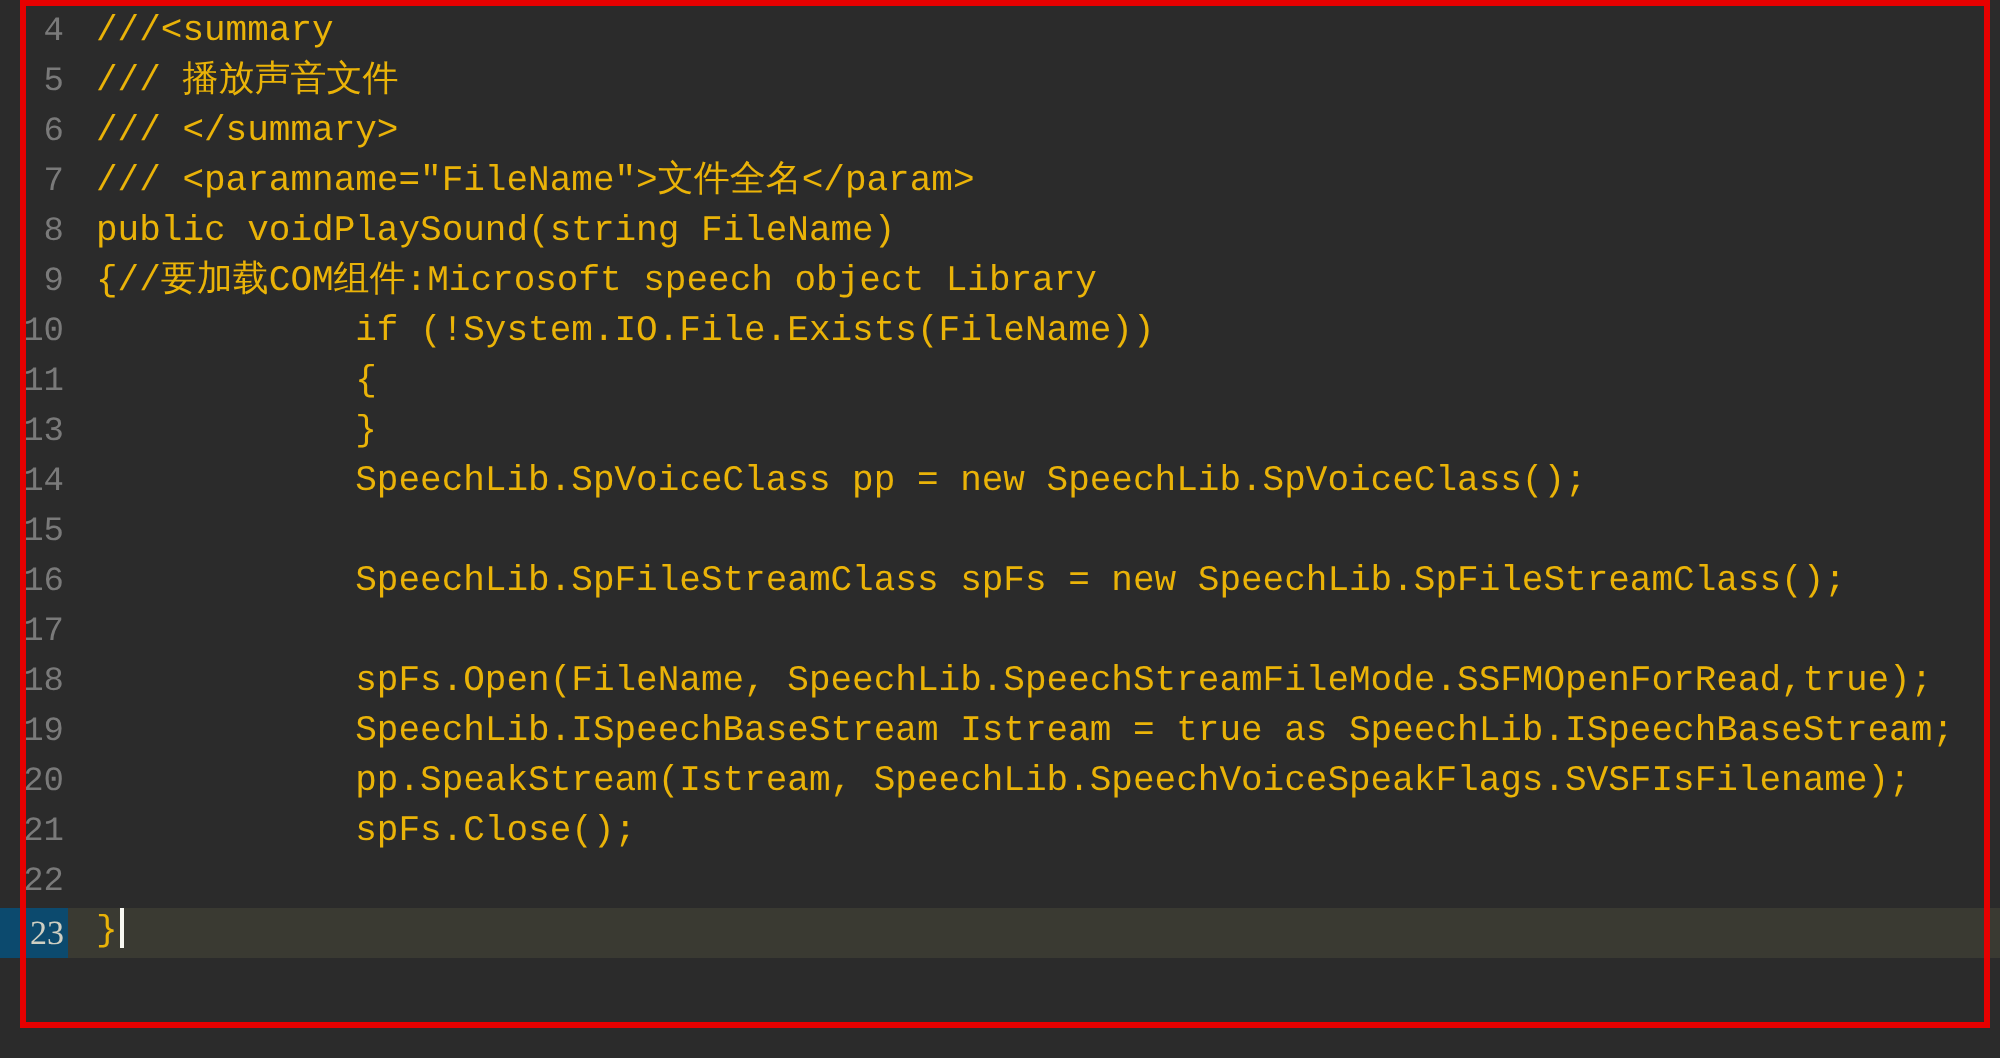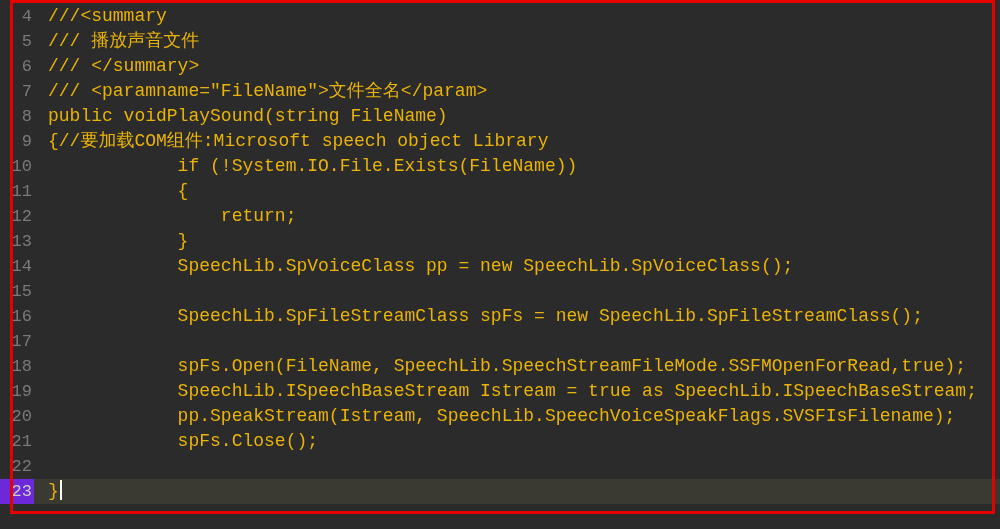--- a/index.html
+++ b/index.html
@@ -43,22 +43,23 @@
     user-select: none;
     flex: 0 0 34px;
     font-size: 17px;
   }
   .code {
     color: #eab308;
     padding-left: 14px;
     flex: 1 1 auto;
   }
   .current-line .gutter {
-    background: #6d28d9;
+    background: #0c4a6e;
     color: #cfcfc2;
+    font-family: Liberation Serif, serif;
   }
   .current-line .code {
     background: #3a3a32;
   }
   .cursor {
     display: inline-block;
     width: 2px;
     height: 20px;
     background: #f8f8f2;
     vertical-align: middle;
@@ -73,21 +74,20 @@
 <div class="editor">
   <div class="lines">
       <div class="line"><div class="gutter">4</div><div class="code">///&lt;summary</div></div>
       <div class="line"><div class="gutter">5</div><div class="code">/// 播放声音文件</div></div>
       <div class="line"><div class="gutter">6</div><div class="code">/// &lt;/summary&gt;</div></div>
       <div class="line"><div class="gutter">7</div><div class="code">/// &lt;paramname="FileName"&gt;文件全名&lt;/param&gt;</div></div>
       <div class="line"><div class="gutter">8</div><div class="code">public voidPlaySound(string FileName)</div></div>
       <div class="line"><div class="gutter">9</div><div class="code">{//要加载COM组件:Microsoft speech object Library</div></div>
       <div class="line"><div class="gutter">10</div><div class="code">            if (!System.IO.File.Exists(FileName))</div></div>
       <div class="line"><div class="gutter">11</div><div class="code">            {</div></div>
-      <div class="line"><div class="gutter">12</div><div class="code">                return;</div></div>
       <div class="line"><div class="gutter">13</div><div class="code">            }</div></div>
       <div class="line"><div class="gutter">14</div><div class="code">            SpeechLib.SpVoiceClass pp = new SpeechLib.SpVoiceClass();</div></div>
       <div class="line"><div class="gutter">15</div><div class="code"></div></div>
       <div class="line"><div class="gutter">16</div><div class="code">            SpeechLib.SpFileStreamClass spFs = new SpeechLib.SpFileStreamClass();</div></div>
       <div class="line"><div class="gutter">17</div><div class="code"></div></div>
       <div class="line"><div class="gutter">18</div><div class="code">            spFs.Open(FileName, SpeechLib.SpeechStreamFileMode.SSFMOpenForRead,true);</div></div>
       <div class="line"><div class="gutter">19</div><div class="code">            SpeechLib.ISpeechBaseStream Istream = true as SpeechLib.ISpeechBaseStream;</div></div>
       <div class="line"><div class="gutter">20</div><div class="code">            pp.SpeakStream(Istream, SpeechLib.SpeechVoiceSpeakFlags.SVSFIsFilename);</div></div>
       <div class="line"><div class="gutter">21</div><div class="code">            spFs.Close();</div></div>
       <div class="line"><div class="gutter">22</div><div class="code"></div></div>

